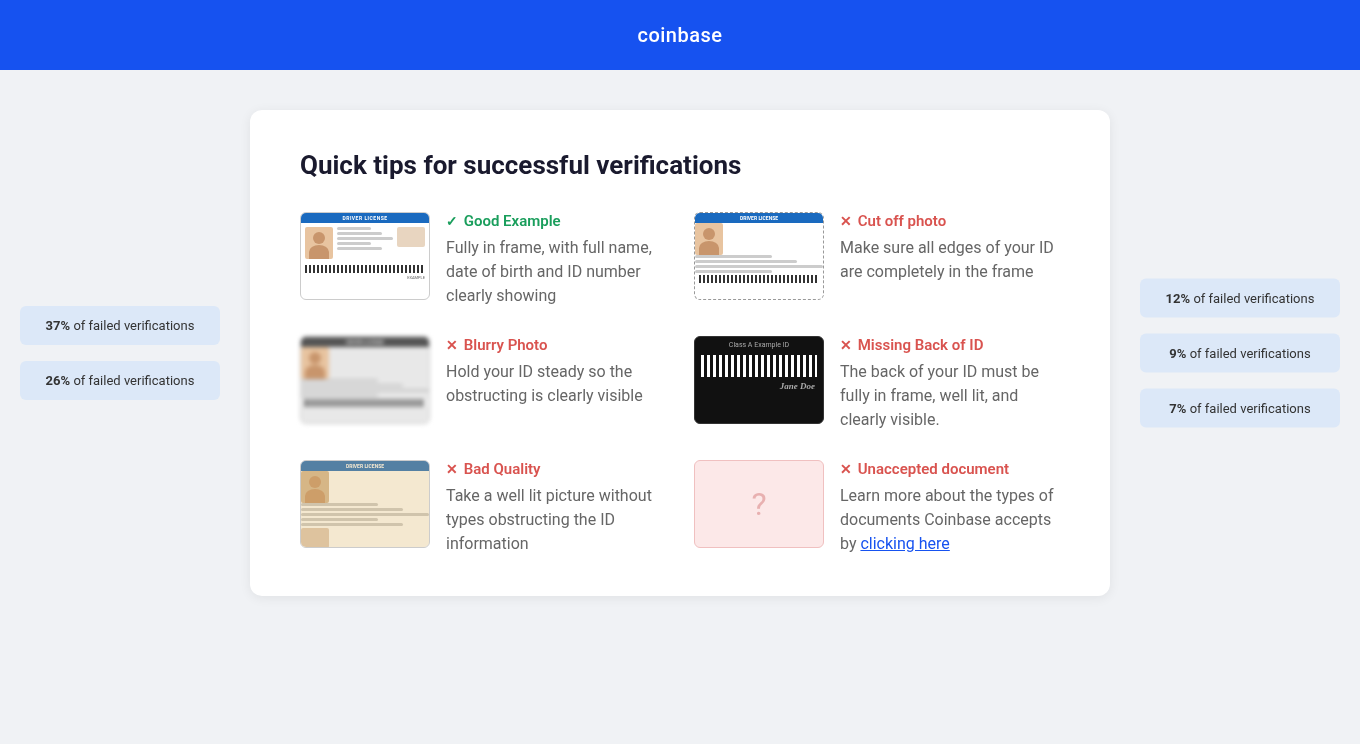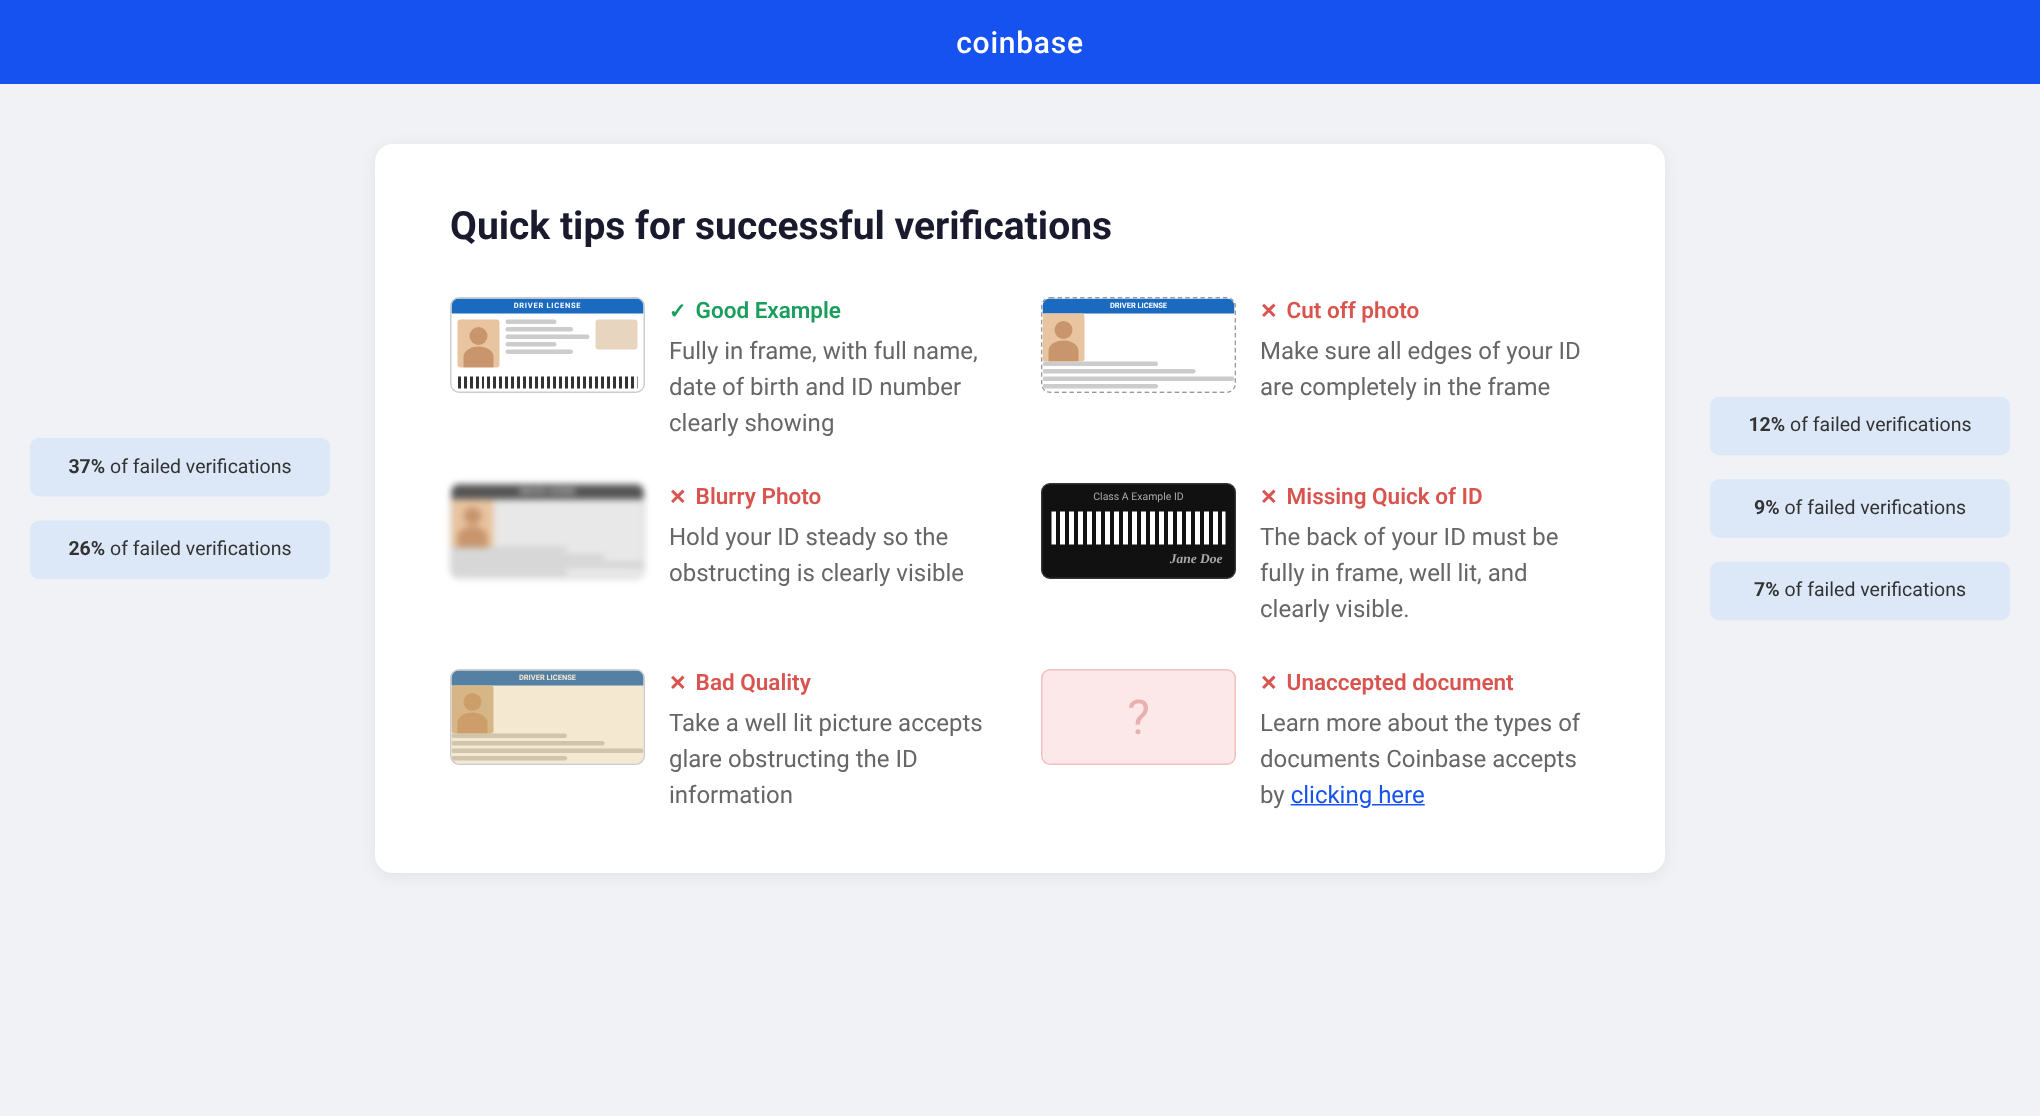--- a/index.html
+++ b/index.html
@@ -5,21 +5,21 @@
     * { margin: 0; padding: 0; box-sizing: border-box; }
     body {
       font-family: -apple-system, BlinkMacSystemFont, 'Segoe UI', Roboto, sans-serif;
       background: #f0f2f5;
       min-height: 744px;
     }
 
     
     .header {
       background: #1652f0;
-      height: 56px;
+      height: 70px;
       display: flex;
       align-items: center;
       justify-content: center;
     }
     .header-logo {
       color: white;
       font-size: 20px;
       font-weight: 500;
       letter-spacing: 0.5px;
     }
@@ -92,21 +92,21 @@
     .example-item {
       display: flex;
       align-items: flex-start;
       gap: 16px;
     }
 
     
     .id-card-thumb {
       flex-shrink: 0;
       width: 130px;
-      height: 64px;
+      height: 88px;
       border-radius: 6px;
       overflow: hidden;
       position: relative;
     }
 
     
     .id-good {
       background: #fff;
       border: 1.5px solid #ccc;
     }
@@ -400,21 +400,21 @@
 
       <div class="example-item">
         <div class="id-card-thumb id-missing-back">
           <div class="id-center-text">Class A Example ID</div>
           <div class="id-barcode-large"></div>
           <div class="id-sig">Jane Doe</div>
         </div>
         <div class="example-text">
           <div class="example-title">
             <span class="x-icon">✕</span>
-            <span class="example-title-text bad">Missing Quick of ID</span>
+            <span class="example-title-text bad">Missing Back of ID</span>
           </div>
           <p class="example-desc">The back of your ID must be fully in frame, well lit, and clearly visible.</p>
         </div>
       </div>
 
       <div class="example-item">
         <div class="id-card-thumb id-bad">
           <div class="id-header">DRIVER LICENSE</div>
           <div class="id-body">
             <div class="id-avatar" style="background:#d4b896;"></div>
@@ -429,21 +429,21 @@
               <div style="width:28px;height:20px;background:#e0cbb8;border-radius:2px;"></div>
             </div>
           </div>
 
         </div>
         <div class="example-text">
           <div class="example-title">
             <span class="x-icon">✕</span>
             <span class="example-title-text bad">Bad Quality</span>
           </div>
-          <p class="example-desc">Take a well lit picture accepts glare obstructing the ID information</p>
+          <p class="example-desc">Take a well lit picture without types obstructing the ID information</p>
         </div>
       </div>
 
       <div class="example-item">
         <div class="id-card-thumb id-unaccepted">
           <span class="id-question">?</span>
         </div>
         <div class="example-text">
           <div class="example-title">
             <span class="x-icon">✕</span>

